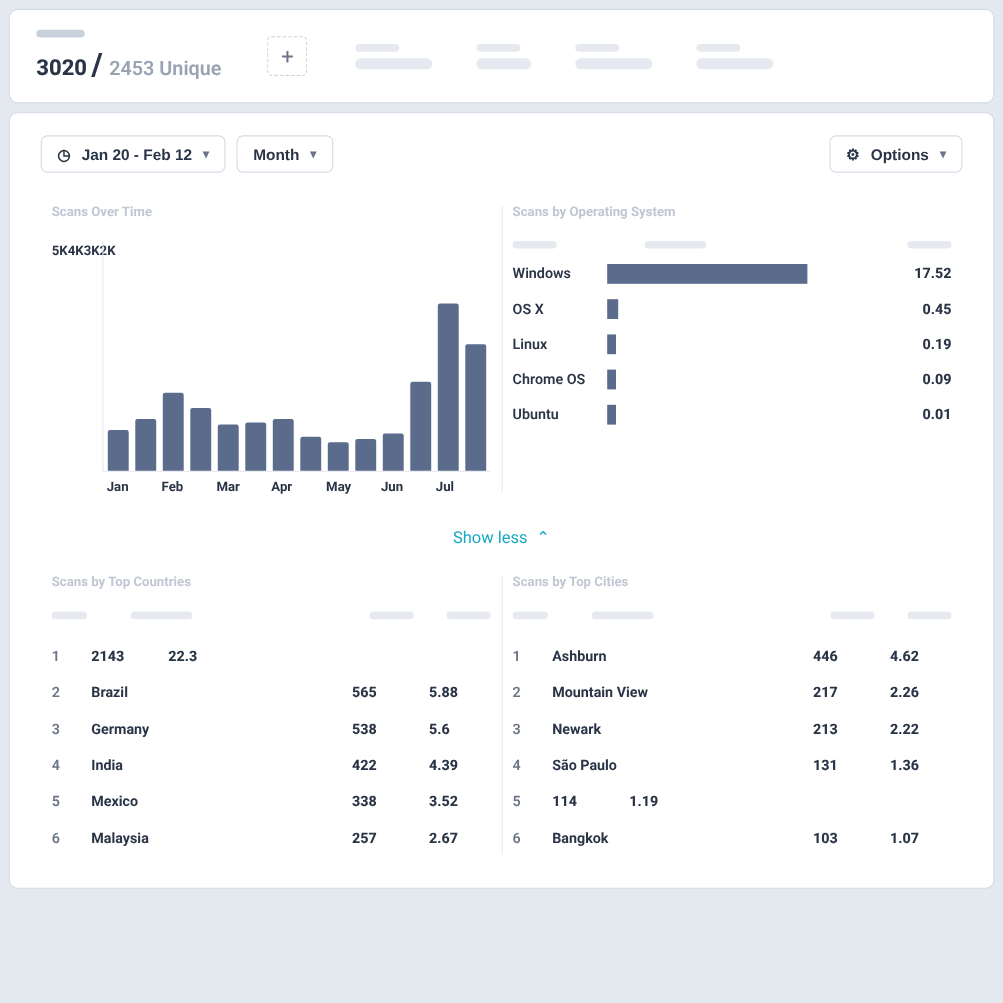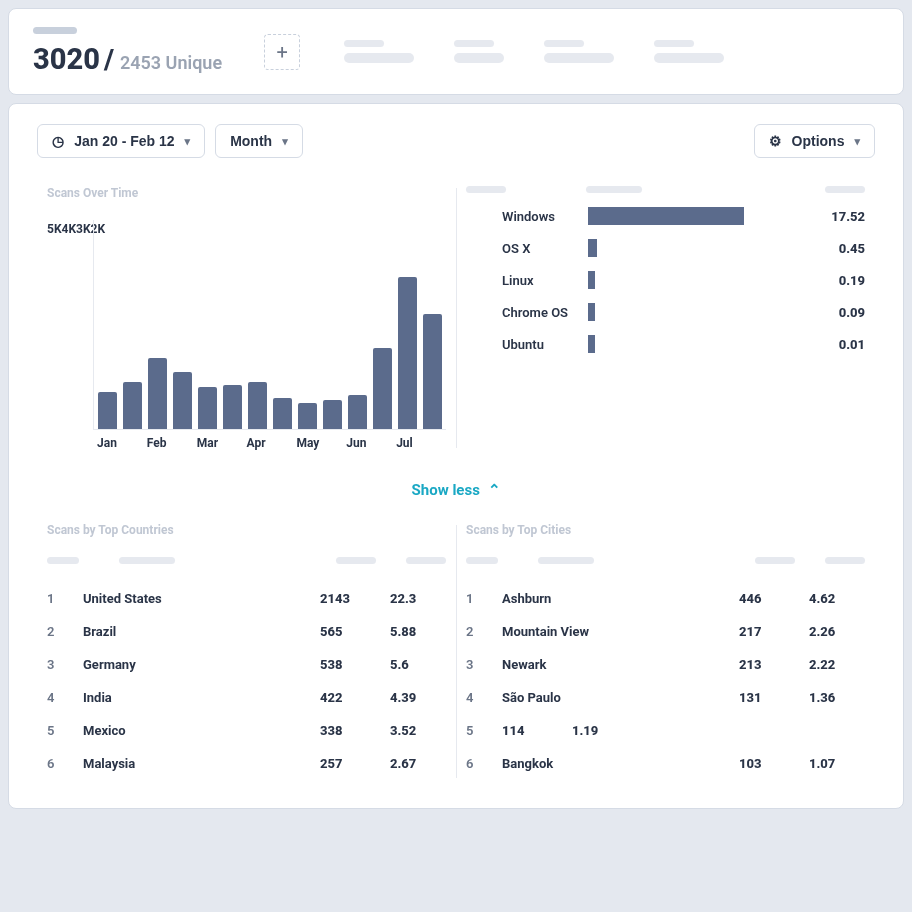--- a/index.html
+++ b/index.html
@@ -1,21 +1,21 @@
 <!DOCTYPE html>
 <html><head>
 <meta charset="utf-8">
 <style>
 * { box-sizing: border-box; margin: 0; padding: 0; }
 body { font-family: -apple-system, BlinkMacSystemFont, "Segoe UI", Roboto, sans-serif; background: #e4e8ef; width: 912px; height: 912px; padding: 8px; color: #2a3447; }
 .card { background: #fff; border: 1px solid #d5dbe5; border-radius: 8px; }
 .top-card { padding: 18px 24px; margin-bottom: 8px; display: flex; align-items: center; gap: 24px; }
 .top-skel { width: 44px; height: 7px; background: #c8d0dc; border-radius: 4px; margin-bottom: 8px; }
 .count-block { display: flex; align-items: baseline; gap: 4px; }
-.count-main { font-size: 29px; font-weight: 800; color: #2a3447; }
+.count-main { font-size: 20px; font-weight: 800; color: #2a3447; }
 .count-slash { font-size: 28px; font-weight: 800; color: #2a3447; }
 .count-sub { font-size: 18px; font-weight: 600; color: #9aa3b2; margin-left: 2px; }
 .add-box { width: 36px; height: 36px; border: 1px dashed #c8d0dc; border-radius: 4px; display: flex; align-items: center; justify-content: center; color: #6b7587; font-size: 20px; margin-left: 18px; }
 .top-skel-group { display: flex; gap: 40px; flex: 1; margin-left: 20px; }
 .top-skel-col { display: flex; flex-direction: column; gap: 6px; }
 .skel-sm { width: 40px; height: 7px; background: #e6e9ef; border-radius: 4px; }
 .skel-md { width: 70px; height: 10px; background: #e6e9ef; border-radius: 5px; }
 .skel-md-2 { width: 50px; height: 10px; background: #e6e9ef; border-radius: 5px; }
 
 .main-card { padding: 20px 28px 24px; }
@@ -38,27 +38,27 @@
 .bar { flex: 1; background: #5b6b8c; border-radius: 2px 2px 0 0; }
 .x-axis { display: flex; font-size: 12px; font-weight: 700; color: #2a3447; padding-top: 6px; padding-left: 4px; }
 .x-tick { flex: 2; }
 
 .os-list { display: flex; flex-direction: column; gap: 14px; margin-top: 6px; }
 .os-header-skel { display: flex; align-items: center; margin-bottom: 14px; }
 .skel-h1 { width: 40px; height: 7px; background: #e6e9ef; border-radius: 4px; }
 .skel-h2 { width: 56px; height: 7px; background: #e6e9ef; border-radius: 4px; margin-left: 80px; }
 .skel-h3 { width: 40px; height: 7px; background: #e6e9ef; border-radius: 4px; margin-left: auto; }
 .os-row { display: flex; align-items: center; font-size: 13px; }
-.os-name { width: 86px; font-weight: 600; color: #2a3447; margin-left: 36px; }
+.os-name { width: 86px; font-weight: 600; color: #2a3447; }
 .os-bar-wrap { flex: 1; }
 .os-bar { height: 18px; background: #5b6b8c; }
 .os-val { width: 60px; text-align: right; font-weight: 800; color: #2a3447; }
 
 .show-less { text-align: center; margin: 26px 0 20px; }
-.show-less-link { color: #1aa8c4; font-weight: 700; font-size: 15px; cursor: pointer; display: inline-flex; align-items: center; gap: 8px; }
+.show-less-link { color: #1aa8c4; font-weight: 400; font-size: 15px; cursor: pointer; display: inline-flex; align-items: center; gap: 8px; }
 
 .table-skel { display: flex; align-items: center; margin-bottom: 18px; margin-top: 4px; }
 .ts1 { width: 32px; height: 7px; background: #e6e9ef; border-radius: 4px; }
 .ts2 { width: 56px; height: 7px; background: #e6e9ef; border-radius: 4px; margin-left: 40px; }
 .ts3 { width: 40px; height: 7px; background: #e6e9ef; border-radius: 4px; margin-left: auto; margin-right: 30px; }
 .ts4 { width: 40px; height: 7px; background: #e6e9ef; border-radius: 4px; }
 
 .data-row { display: flex; align-items: center; font-size: 13px; padding: 9px 0; }
 .col-rank { width: 36px; color: #6b7587; font-weight: 600; }
 .col-name { flex: 1; font-weight: 700; color: #2a3447; }
@@ -152,20 +152,21 @@
               <div class="x-tick">Mar</div>
               <div class="x-tick">Apr</div>
               <div class="x-tick">May</div>
               <div class="x-tick">Jun</div>
               <div class="x-tick">Jul</div>
             </div>
         </div>
       </div>
     </div>
     <div class="panel">
+      <div class="panel-title">Scans by Operating System</div>
       <div class="os-header-skel">
         <div class="skel-h1"></div>
           <div class="skel-h2"></div>
           <div class="skel-h3"></div>
       </div>
       <div class="os-list" id="os-list">
           <div class="os-row">
             <div class="os-name">Windows</div>
             <div class="os-bar-wrap">
               <div class="os-bar" style="width: 72%;"></div>
@@ -216,21 +217,20 @@
       <div class="panel-title">Scans by Top Countries</div>
       <div class="table-skel">
         <div class="ts1"></div>
           <div class="ts2"></div>
           <div class="ts3"></div>
           <div class="ts4"></div>
       </div>
       <div id="countries-list">
           <div class="data-row">
             <div class="col-rank">1</div>
-            <div class="col-name">United States</div>
             <div class="col-v1">2143</div>
             <div class="col-v2">22.3</div>
           </div>
           <div class="data-row">
             <div class="col-rank">2</div>
             <div class="col-name">Brazil</div>
             <div class="col-v1">565</div>
             <div class="col-v2">5.88</div>
           </div>
           <div class="data-row">

